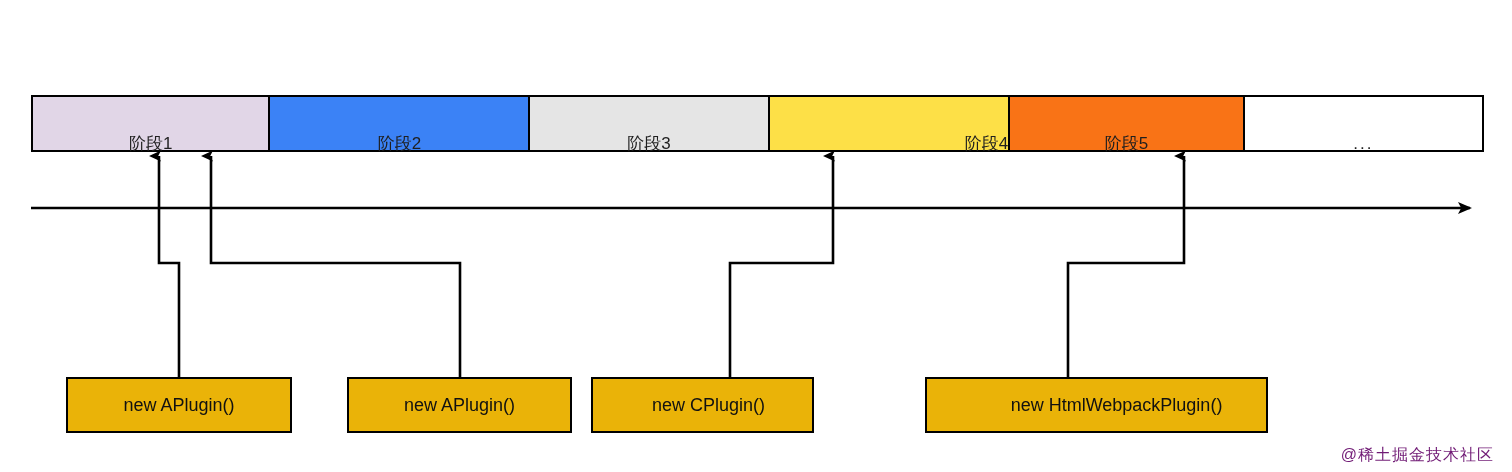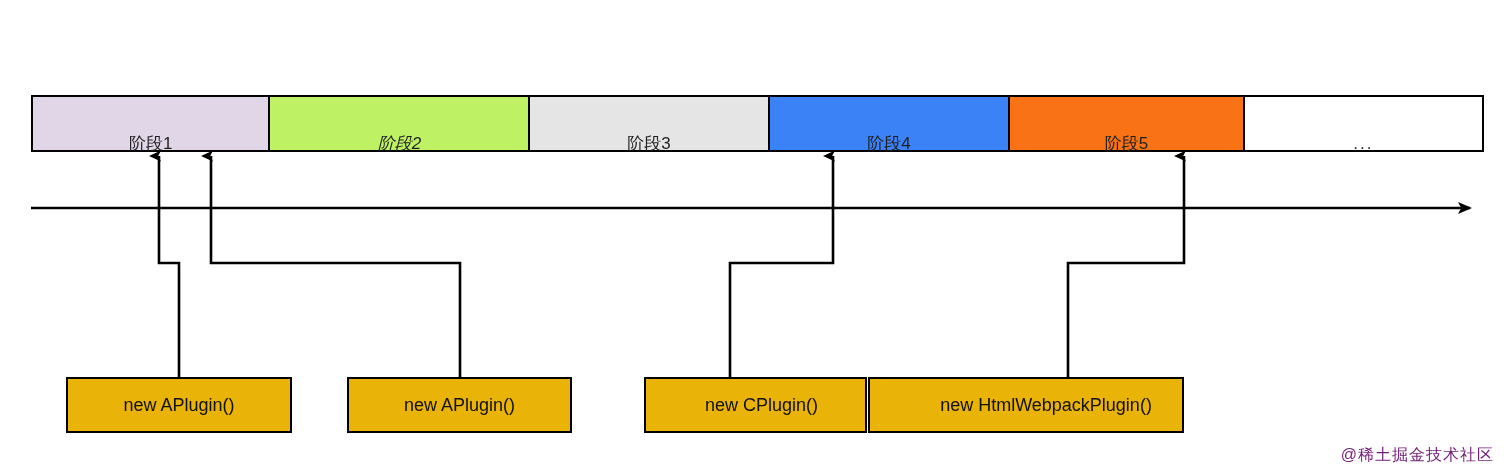--- a/index.html
+++ b/index.html
@@ -109,27 +109,27 @@
 </head>
 <body>
 
 <div id="canvas">
 
 
   <div id="stage-bar">
       <div class="stage-cell" style="width: 242px; background: rgb(225, 214, 231);">
         <span class="cell-label">阶段1</span>
       </div>
-      <div class="stage-cell" style="width: 265px; background: #bef264; font-style: italic;">
+      <div class="stage-cell" style="width: 265px; background: #3b82f6;">
         <span class="cell-label">阶段2</span>
       </div>
       <div class="stage-cell" style="width: 244px; background: #e5e5e5;">
         <span class="cell-label">阶段3</span>
       </div>
-      <div class="stage-cell" style="width: 245px; background: #3b82f6;">
+      <div class="stage-cell" style="width: 245px; background: #fde047; justify-content: flex-end;">
         <span class="cell-label">阶段4</span>
       </div>
       <div class="stage-cell" style="width: 239px; background: #f97316;">
         <span class="cell-label">阶段5</span>
       </div>
       <div class="stage-cell ellipsis" style="width: 242px; background: rgb(255, 255, 255);">
         <span class="cell-label">...</span>
       </div>
     </div>
 
@@ -155,22 +155,22 @@
       </g>
   </svg>
 
   <div id="plugin-layer">
       <div class="plugin-box" style="left: 66px; width: 226px;">
         <span>new APlugin()</span>
       </div>
       <div class="plugin-box" style="left: 347px; width: 225px;">
         <span>new APlugin()</span>
       </div>
-      <div class="plugin-box" style="left: 644px; width: 223px; padding-left: 12px;">
+      <div class="plugin-box" style="left: 591px; width: 223px; padding-left: 12px;">
         <span>new CPlugin()</span>
       </div>
-      <div class="plugin-box" style="left: 868px; width: 316px; padding-left: 40px;">
+      <div class="plugin-box" style="left: 925px; width: 343px; padding-left: 40px;">
         <span>new HtmlWebpackPlugin()</span>
       </div>
     </div>
 
   <div id="watermark">@稀土掘金技术社区</div>
 </div>
 
 </body></html>

